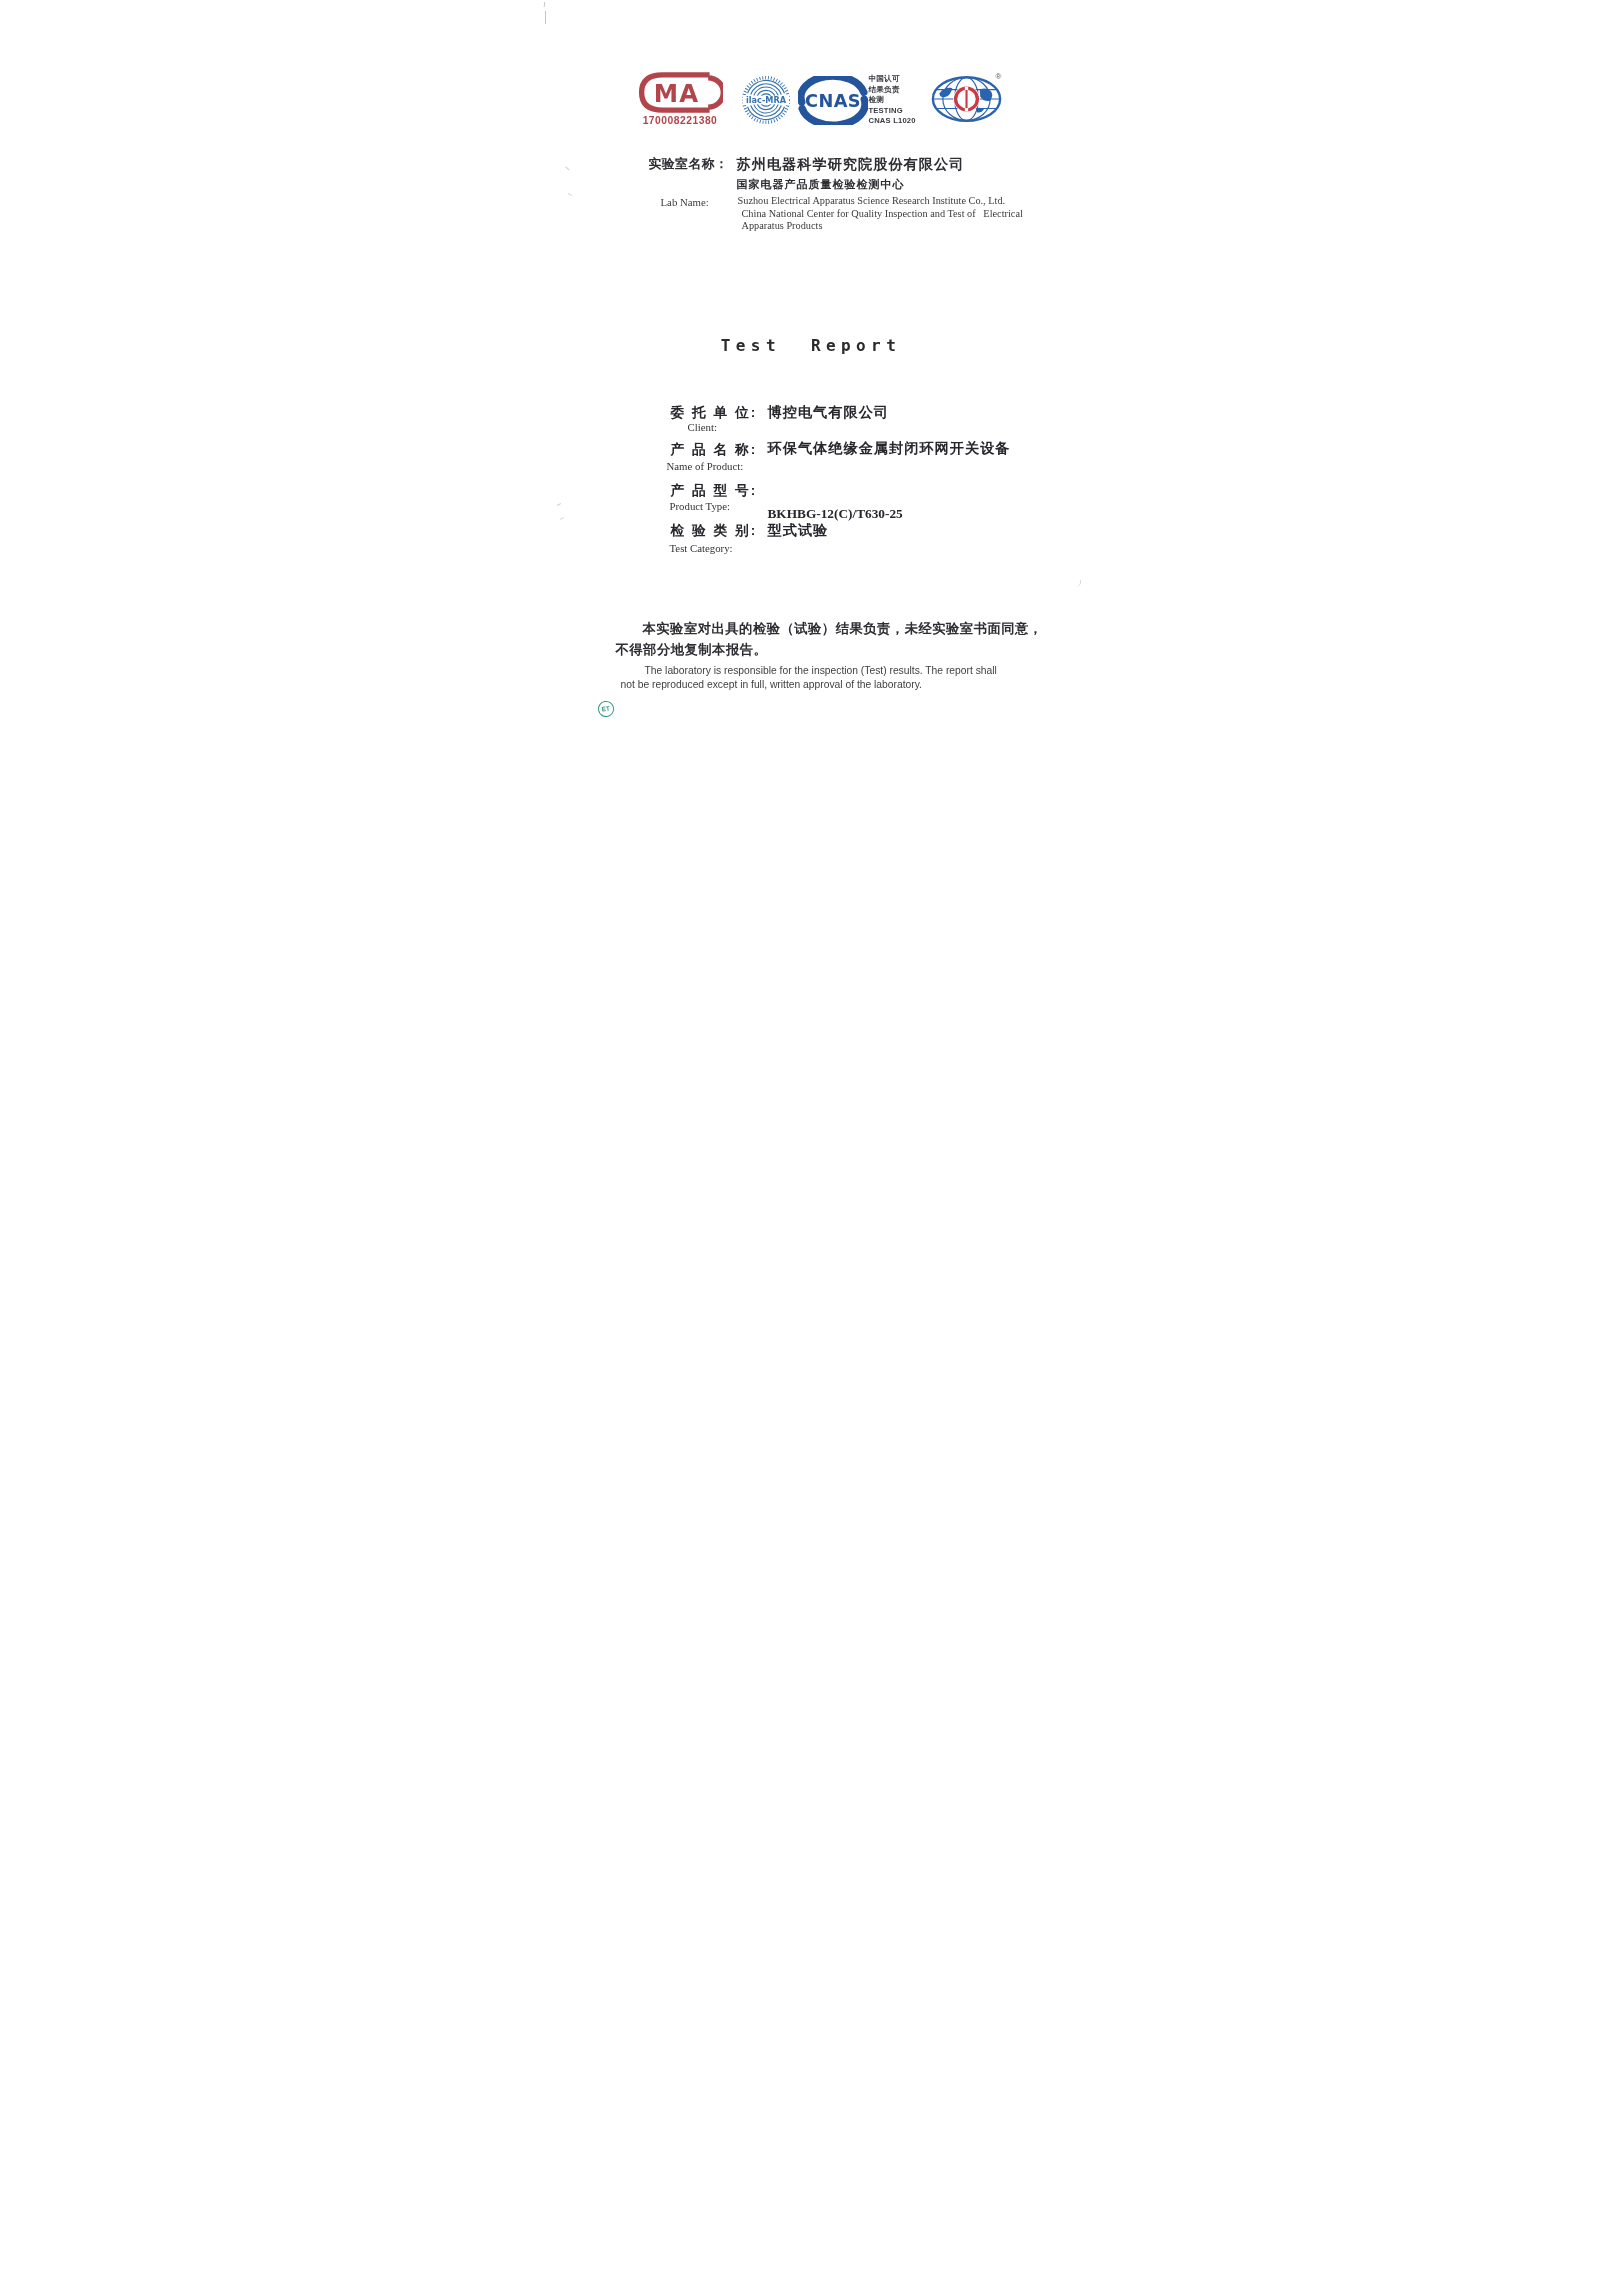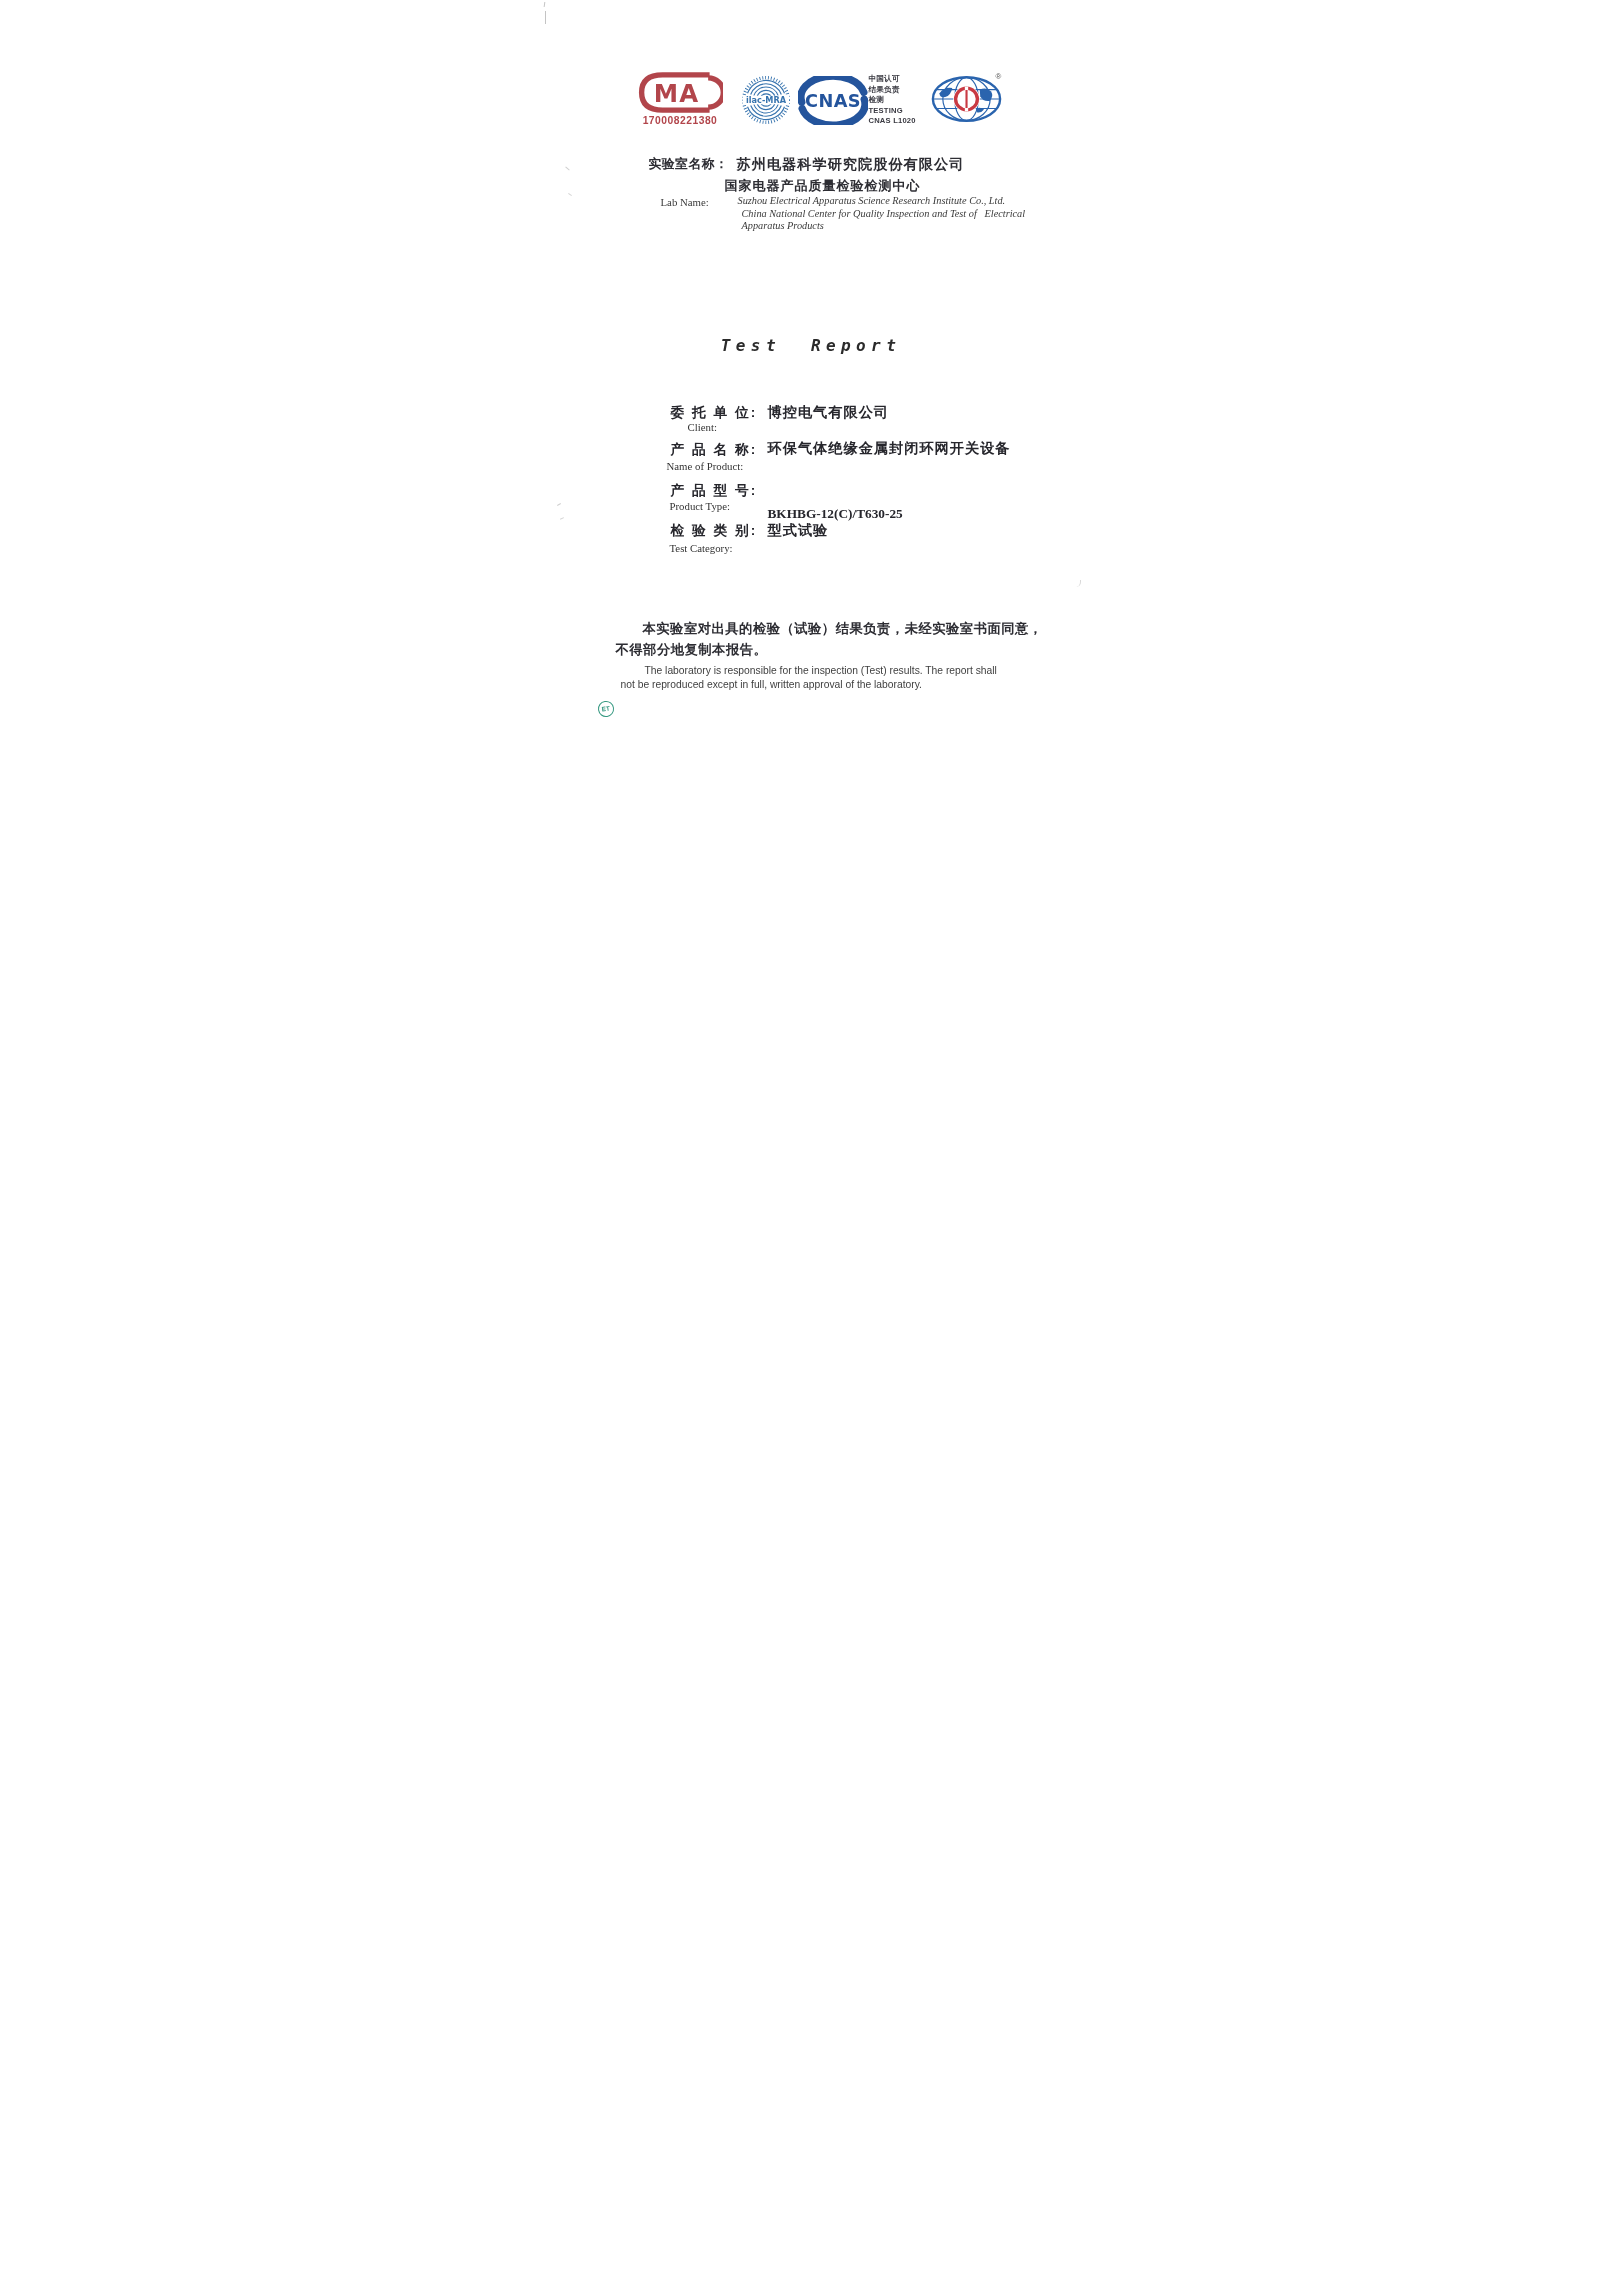--- a/index.html
+++ b/index.html
@@ -1,37 +1,37 @@
 <!DOCTYPE html>
 <html style="font-size:7.9px"><head>
 <meta charset="utf-8">
 <style>
   html,body{margin:0;padding:0;background:#ffffff;}
   .page{position:relative;width:541px;height:765px;margin:0 auto;background:#fff;overflow:hidden;
         font-family:"Liberation Sans",sans-serif;color:#2d2d33;}
   .abs{position:absolute;}
   .cjk{font-weight:700;color:#2d2d33;}
   .serif{font-family:"Liberation Serif",serif;color:#3b3b3b;font-weight:400;}
-  .pre{white-space:pre;font-style:italic;}
+  .pre{white-space:pre;}
 
   
   .cma-box{left:97px;top:70px;width:85px;height:45px;}
   .cma-number{left:97px;top:115px;width:85px;text-align:center;font-size:10.3px;font-weight:700;
               letter-spacing:0.5px;color:#b2454b;}
   .ilac-box{left:201px;top:76px;width:48px;height:48px;}
   .cnas-box{left:257px;top:76px;width:70px;height:60px;}
   .accred{left:328px;top:74px;width:59px;font-size:7.6px;font-weight:700;line-height:10.6px;
           color:#3a3a42;letter-spacing:0.2px;}
   .globe-box{left:390px;top:75px;width:71px;height:48px;}
   .reg-mark{left:455px;top:72px;font-size:7.9px;color:#555;font-weight:400;}
 
   
   .lab-label-cn{left:108px;top:156px;font-size:12.8px;letter-spacing:0.5px;}
   .lab-cn-1{left:196px;top:155px;font-size:14.2px;letter-spacing:1px;}
-  .lab-cn-2{left:184px;top:177px;font-size:13px;letter-spacing:1px;}
+  .lab-cn-2{left:196px;top:177px;font-size:11px;letter-spacing:1px;}
   .lab-label-en{left:120px;top:196px;font-size:10.8px;}
   .lab-en-1{left:197px;top:195px;font-size:10.3px;}
   .lab-en-2{left:201px;top:208px;font-size:10.3px;}
   .lab-en-3{left:201px;top:220px;font-size:10.3px;}
 
   
   .title-cn{left:0;top:303px;width:541px;text-align:center;font-size:20.6px;font-weight:700;
             letter-spacing:6.9px;color:#2b2b2b;}
   .title-en{left:0;top:336px;width:541px;text-align:center;font-family:"DejaVu Sans Mono",monospace;
             font-size:16px;font-weight:700;letter-spacing:5.4px;color:#2b2b2b;}

